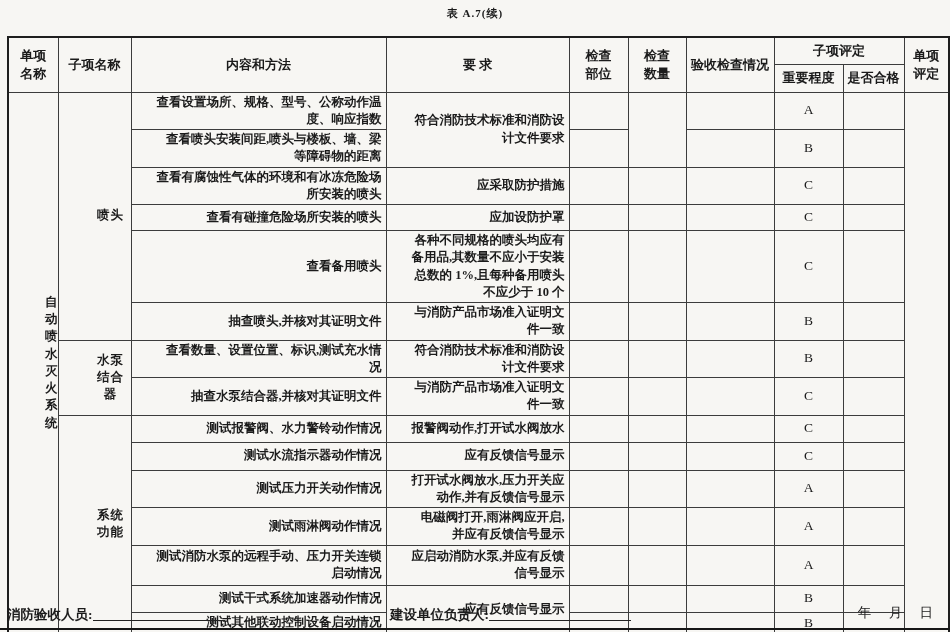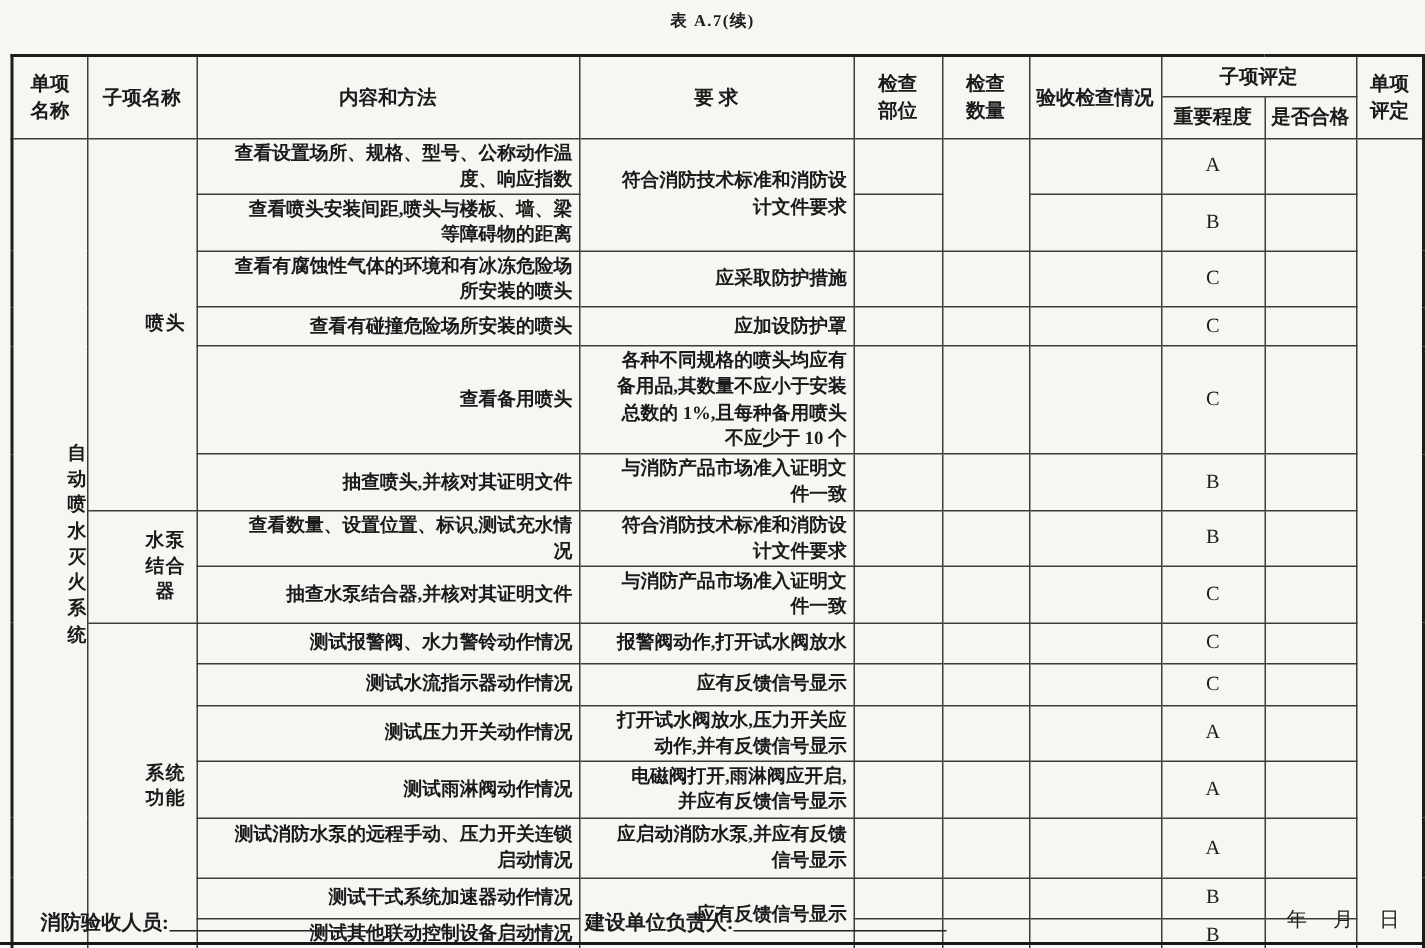--- a/index.html
+++ b/index.html
@@ -47,21 +47,21 @@
     font-size: 13.5px;
     font-family: "Liberation Serif", serif;
   }
   td.grp { text-align: center; letter-spacing: 1px; padding-left: 36px; }
   .footer-row {
     position: absolute;
     left: 7px; top: 606px; width: 936px;
     font-size: 13.5px;
     font-weight: bold;
   }
-  .sig-left { position: absolute; left: 0; top: 0; white-space: nowrap; padding-left: 20px; }
+  .sig-left { position: absolute; left: 0; top: 0; white-space: nowrap; }
   .sig-center { position: absolute; left: 383px; top: 0; white-space: nowrap; }
   .sig-line {
     display: inline-block;
     width: 132px;
     height: 14px;
     border-bottom: 1.5px solid #222;
     vertical-align: -2px;
   }
   .sig-center .sig-line { width: 142px; }
   .date-label {

